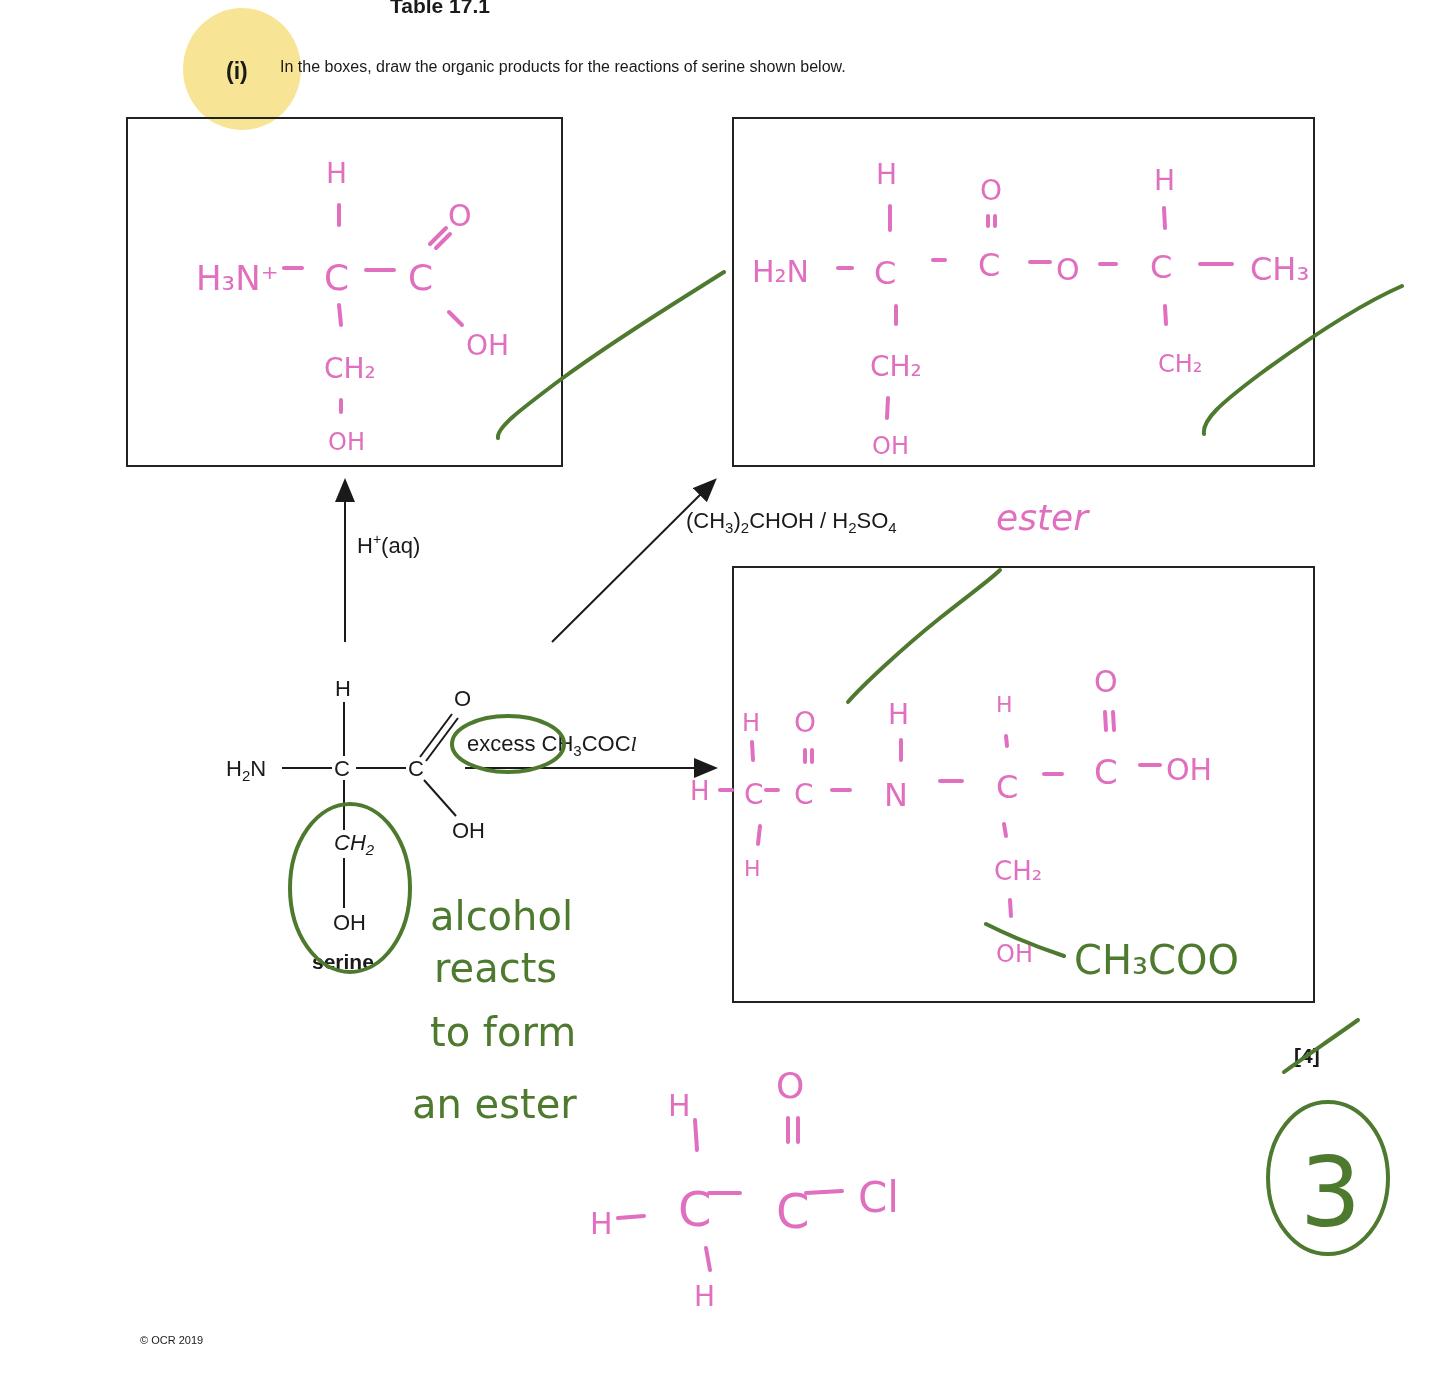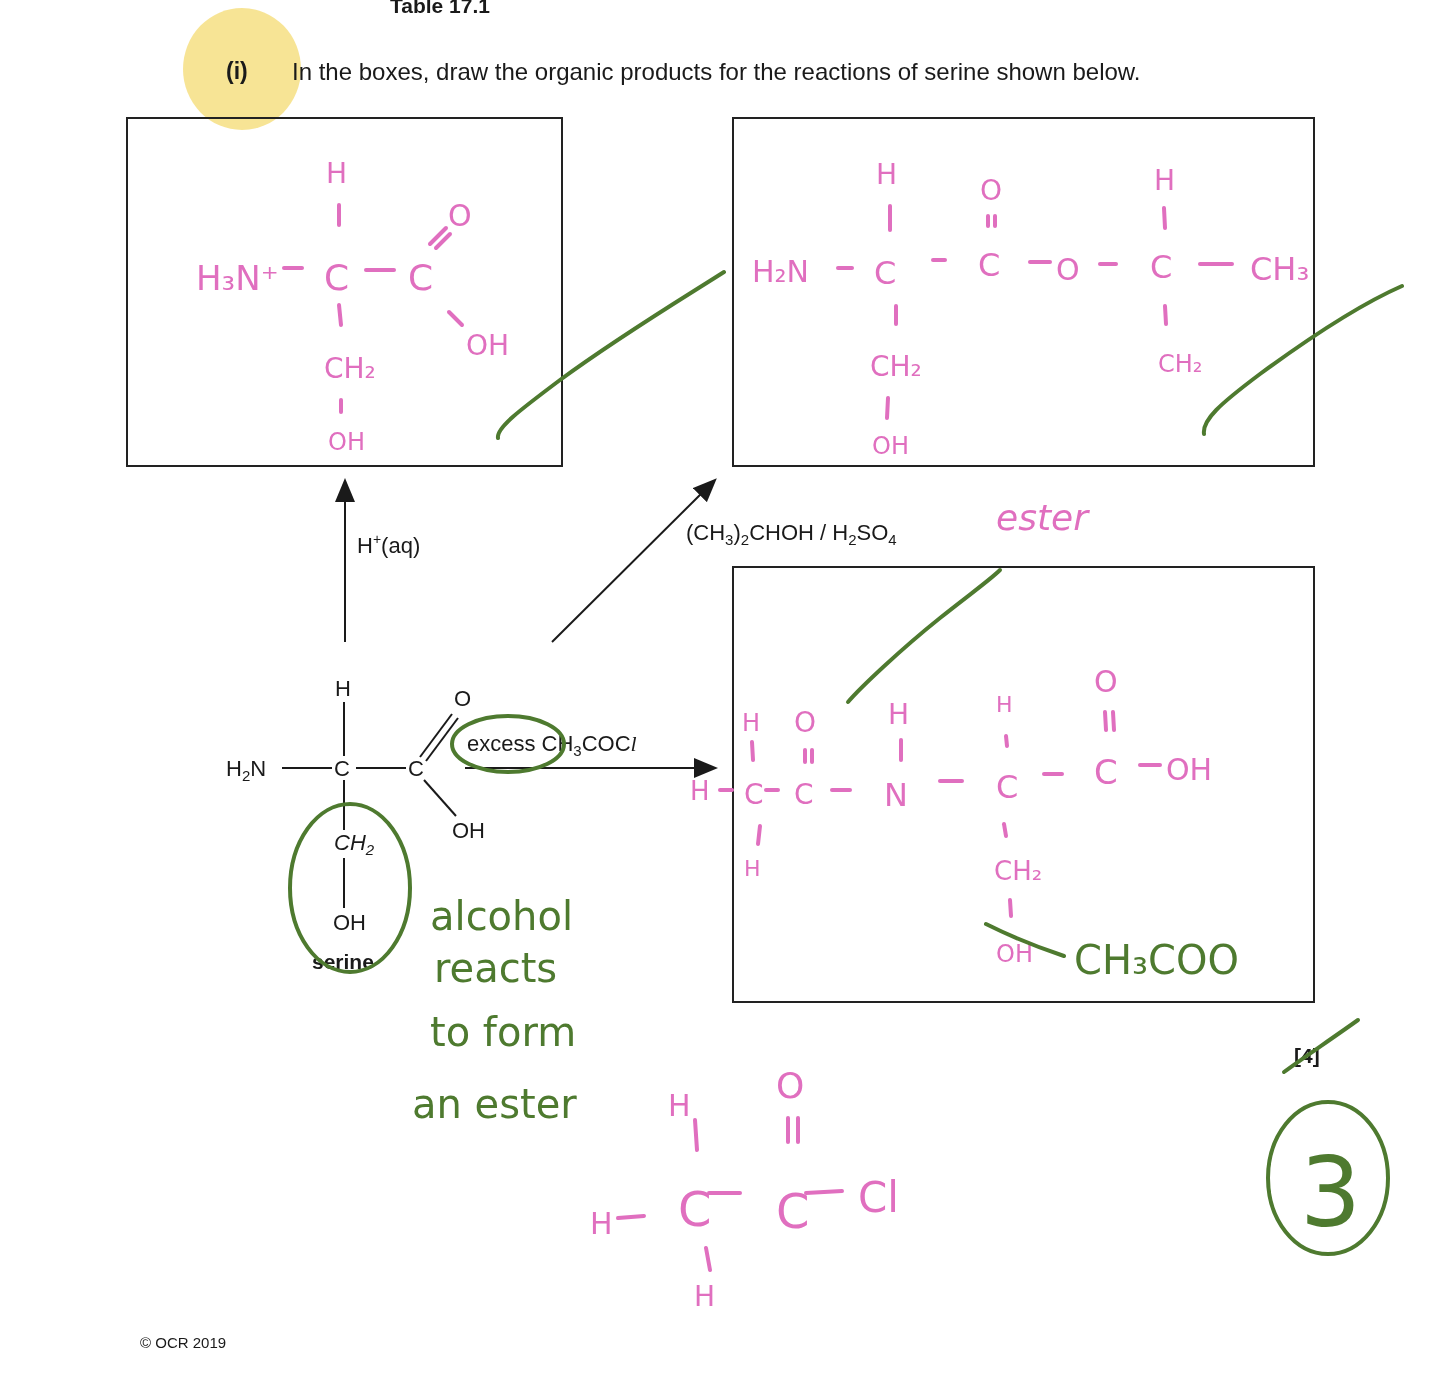--- a/index.html
+++ b/index.html
@@ -3,31 +3,31 @@
   <meta charset="utf-8">
   <style>
     html, body { margin: 0; padding: 0; background: #ffffff; }
     body { width: 1436px; height: 1374px; position: relative; overflow: hidden;
            font-family: "Liberation Sans", sans-serif; color: #1a1a1a; }
     .abs { position: absolute; }
     .table-title { left: 390px; top: -6px; font-size: 21px; font-weight: bold; }
     .highlight { left: 183px; top: 8px; width: 118px; height: 122px; border-radius: 50%;
                  background: #f7e38f; opacity: 0.95; }
     .q-num { left: 226px; top: 58px; font-size: 23px; font-weight: bold; }
-    .q-text { left: 292px; top: 58px; font-size: 24px; }
+    .q-text { left: 280px; top: 58px; font-size: 16px; }
     .answer-box { border: 2px solid #222; background: transparent; box-sizing: border-box; }
     .box-a { left: 126px; top: 117px; width: 437px; height: 350px; }
     .box-b { left: 732px; top: 117px; width: 583px; height: 350px; }
     .box-c { left: 732px; top: 566px; width: 583px; height: 437px; }
     .printed { font-size: 22px; }
     .sub { font-size: 15px; vertical-align: -5px; }
     .sup { font-size: 14px; vertical-align: 9px; }
     .bold-label { font-weight: bold; font-size: 21px; }
     .marks { left: 1294px; top: 1044px; font-size: 21px; font-weight: bold; }
-    .footer { left: 140px; top: 1334px; font-size: 15px; }
+    .footer { left: 140px; top: 1334px; font-size: 11px; }
     svg.overlay { position: absolute; left: 0; top: 0; pointer-events: none; }
     .pink-text { fill: #e06fbf; font-family: "DejaVu Sans", sans-serif; }
     .green-text { fill: #4e7a2f; font-family: "DejaVu Sans", sans-serif; }
     .ink-pink { stroke: #e06fbf; stroke-width: 4; fill: none; stroke-linecap: round; }
     .ink-green { stroke: #4e7a2f; stroke-width: 4; fill: none; stroke-linecap: round; }
     .line-black { stroke: #1a1a1a; stroke-width: 2; fill: none; }
   </style>
 </head>
 <body>
 
@@ -37,21 +37,21 @@
 <div class="abs q-num">(i)</div>
 <div class="abs q-text">In the boxes, draw the organic products for the reactions of serine shown below.</div>
 
 <div class="abs answer-box box-a"></div>
 <div class="abs answer-box box-b"></div>
 <div class="abs answer-box box-c"></div>
 
 <div class="abs printed" style="left:357px; top:531px;">
   <span>H</span><span class="sup">+</span><span>(aq)</span>
 </div>
-<div class="abs printed" style="left:686px; top:520px;">
+<div class="abs printed" style="left:686px; top:508px;">
   <span>(CH</span><span class="sub">3</span><span>)</span><span class="sub">2</span><span>CHOH / H</span><span class="sub">2</span><span>SO</span><span class="sub">4</span>
 </div>
 <div class="abs printed" style="left:467px; top:731px;">
   <span>excess CH</span><span class="sub">3</span><span>COC</span><span style="font-style:italic; font-family:'Liberation Serif', serif;">l</span>
 </div>
 
 <div class="abs printed" style="left:335px; top:676px;">H</div>
 <div class="abs printed" style="left:226px; top:756px;text-align:right;">
   <span>H</span><span class="sub">2</span><span>N</span>
 </div>

